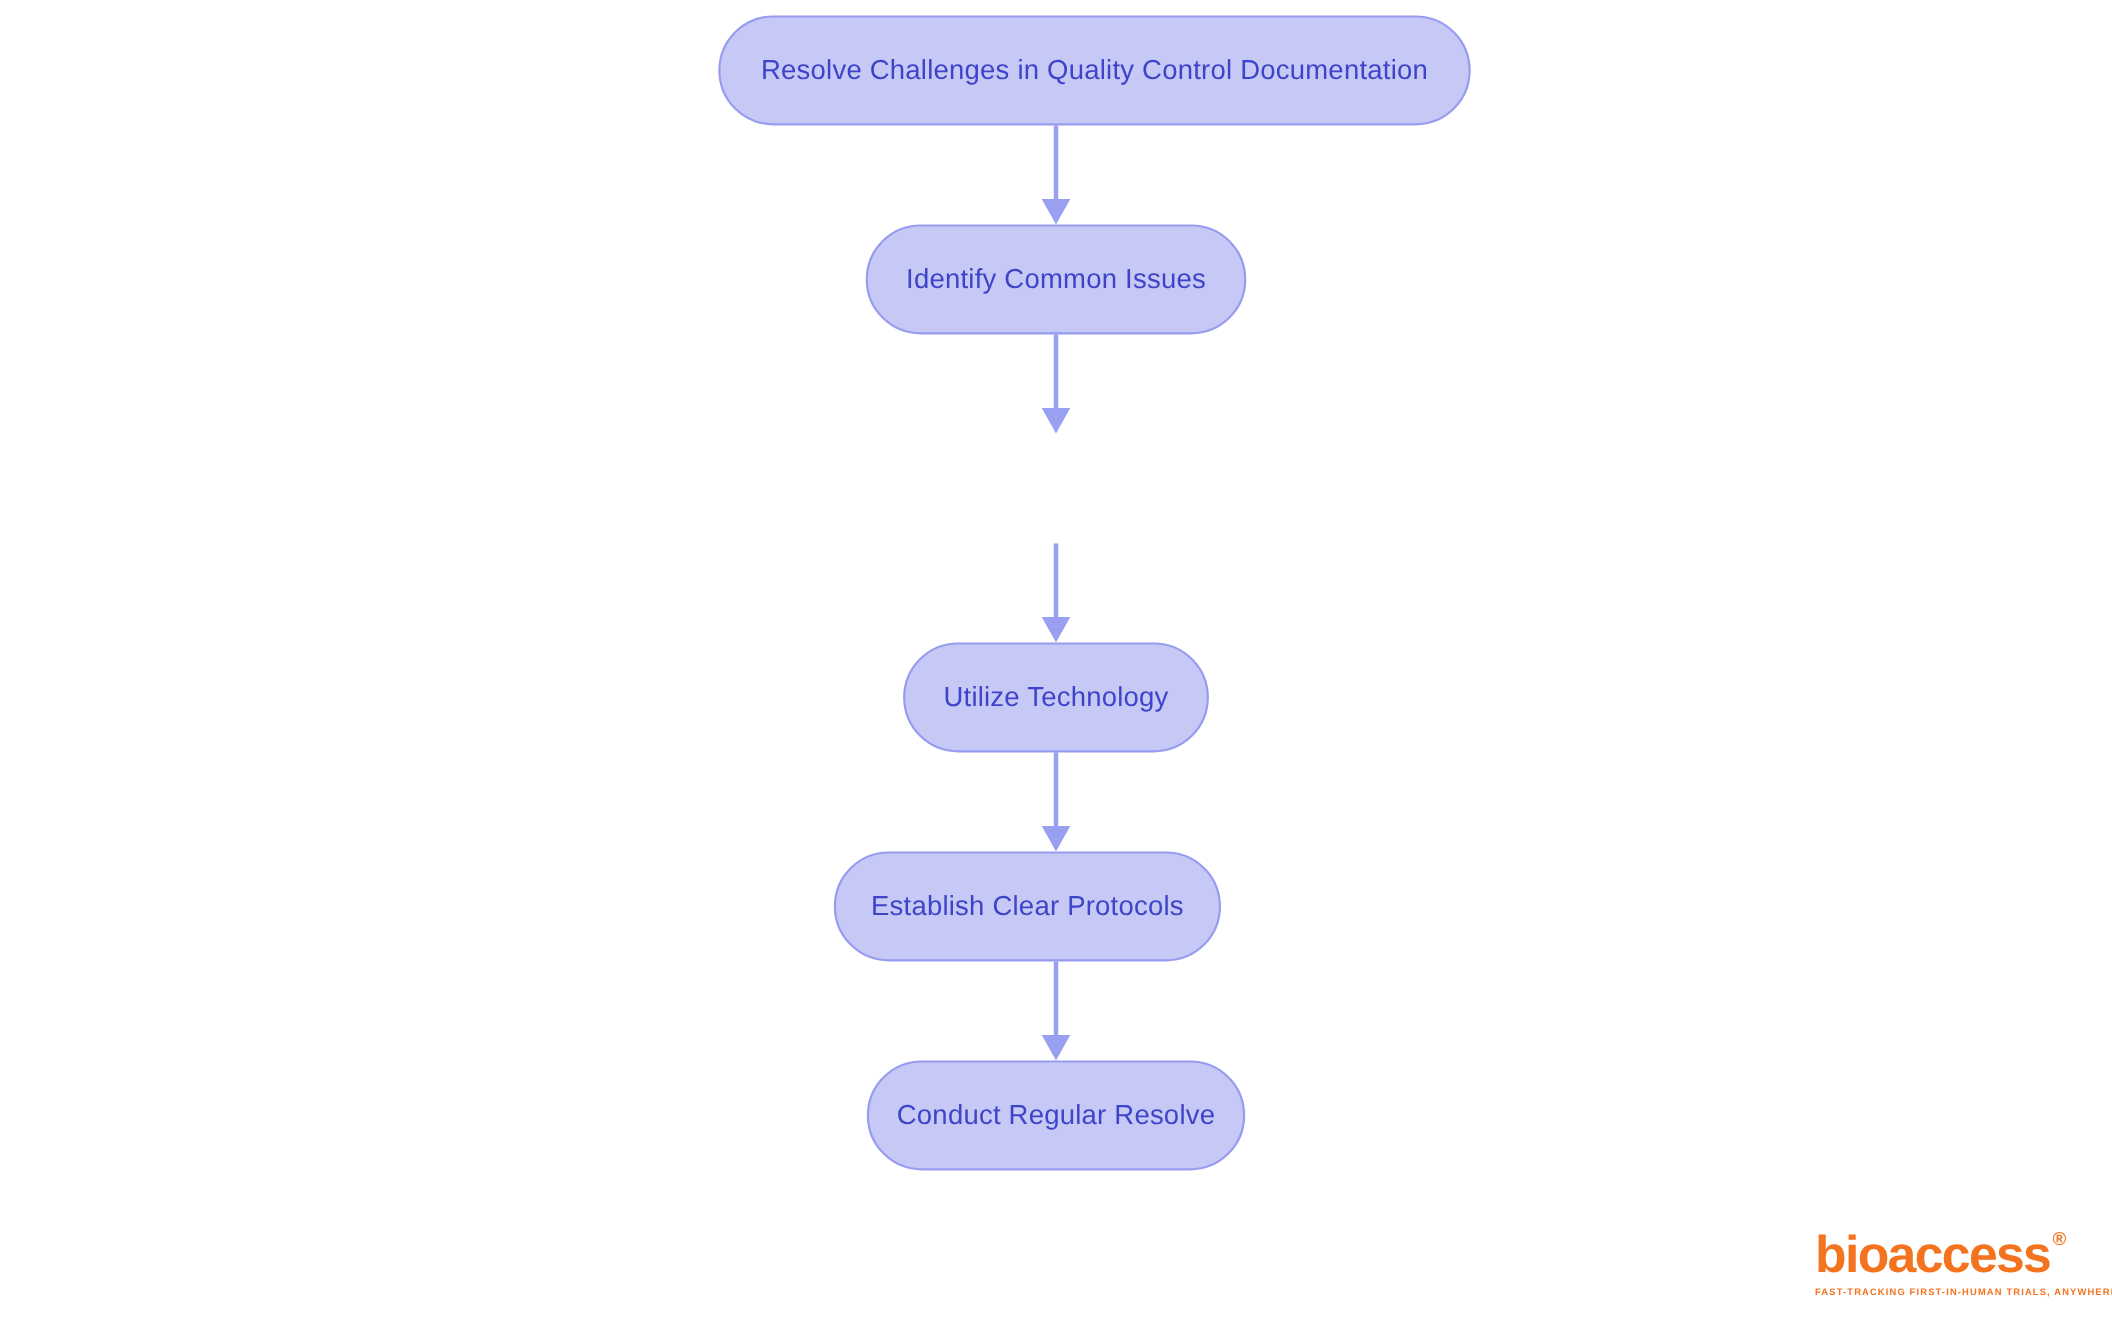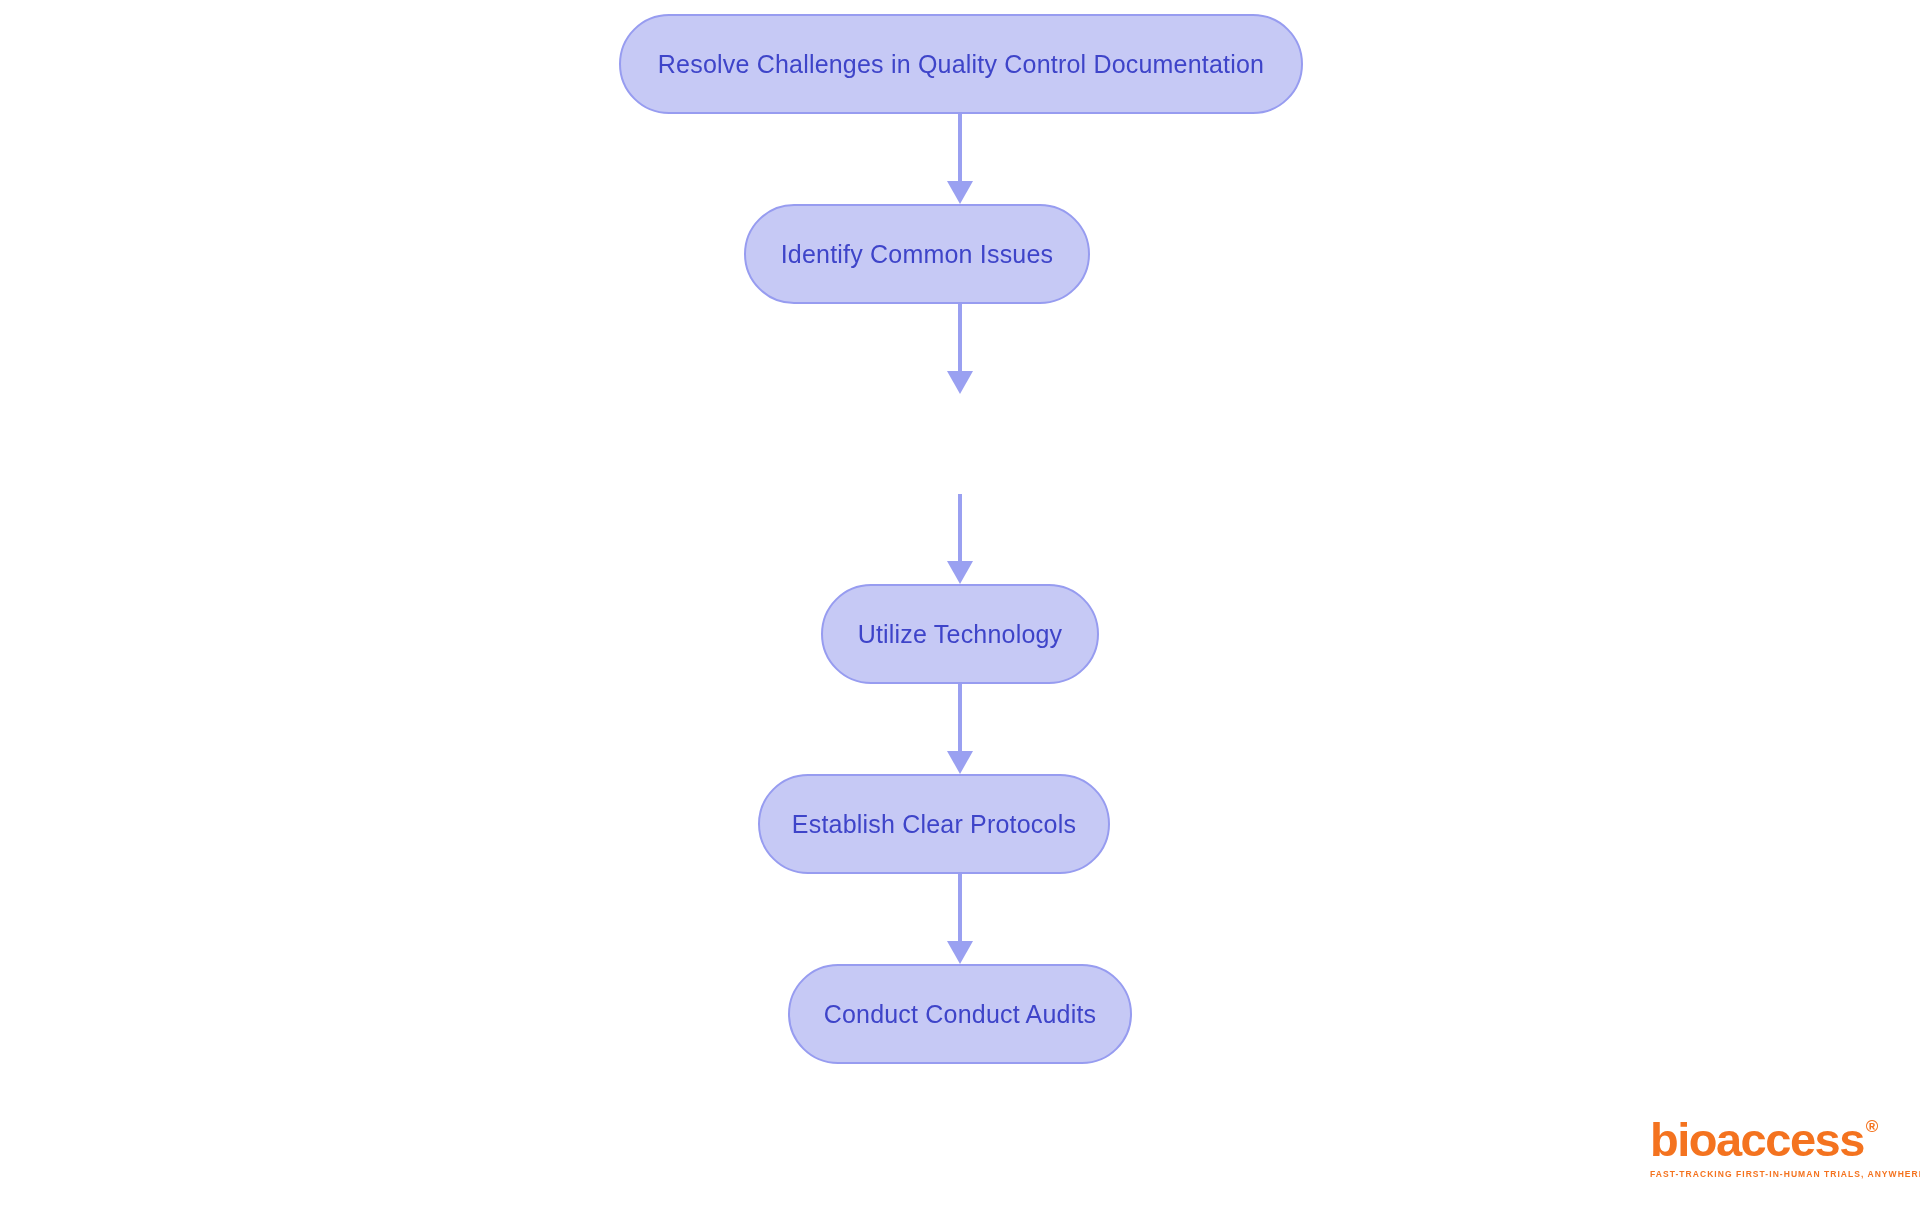--- a/index.html
+++ b/index.html
@@ -22,22 +22,22 @@
     border-radius: 52px;
     display: flex;
     align-items: center;
     justify-content: center;
     text-align: center;
     color: #3e44c9;
     font-size: 25px;
     letter-spacing: 0.2px;
     height: 100px;
   }
-  .n1 { left: 619px;  top: 14px;  width: 684px; }
-  .n2 { left: 744px;  top: 204px; width: 346px; }
+  .n1 { left: 653px;  top: 14px;  width: 684px; }
+  .n2 { left: 787px;  top: 204px; width: 346px; }
   .n3 { left: 761px;  top: 394px; width: 398px; }
   .n4 { left: 821px;  top: 584px; width: 278px; }
   .n5 { left: 758px;  top: 774px; width: 352px; }
   .n6 { left: 788px;  top: 964px; width: 344px; }
 
   
   .arrow {
     position: absolute;
     left: 947px;
     width: 26px;
@@ -131,21 +131,21 @@
     <div class="head"></div>
   </div>
 
   <div class="node n5">Establish Clear Protocols</div>
 
   <div class="arrow a5">
     <div class="stem"></div>
     <div class="head"></div>
   </div>
 
-  <div class="node n6">Conduct Conduct Audits</div>
+  <div class="node n6">Conduct Regular Resolve</div>
 
   <div class="brand">
     <div class="wordmark-row">
       <span class="wordmark">bioaccess</span>
       <span class="regmark">®</span>
     </div>
     <div class="tagline">FAST-TRACKING FIRST-IN-HUMAN TRIALS, ANYWHERE</div>
   </div>
 
 </div>

